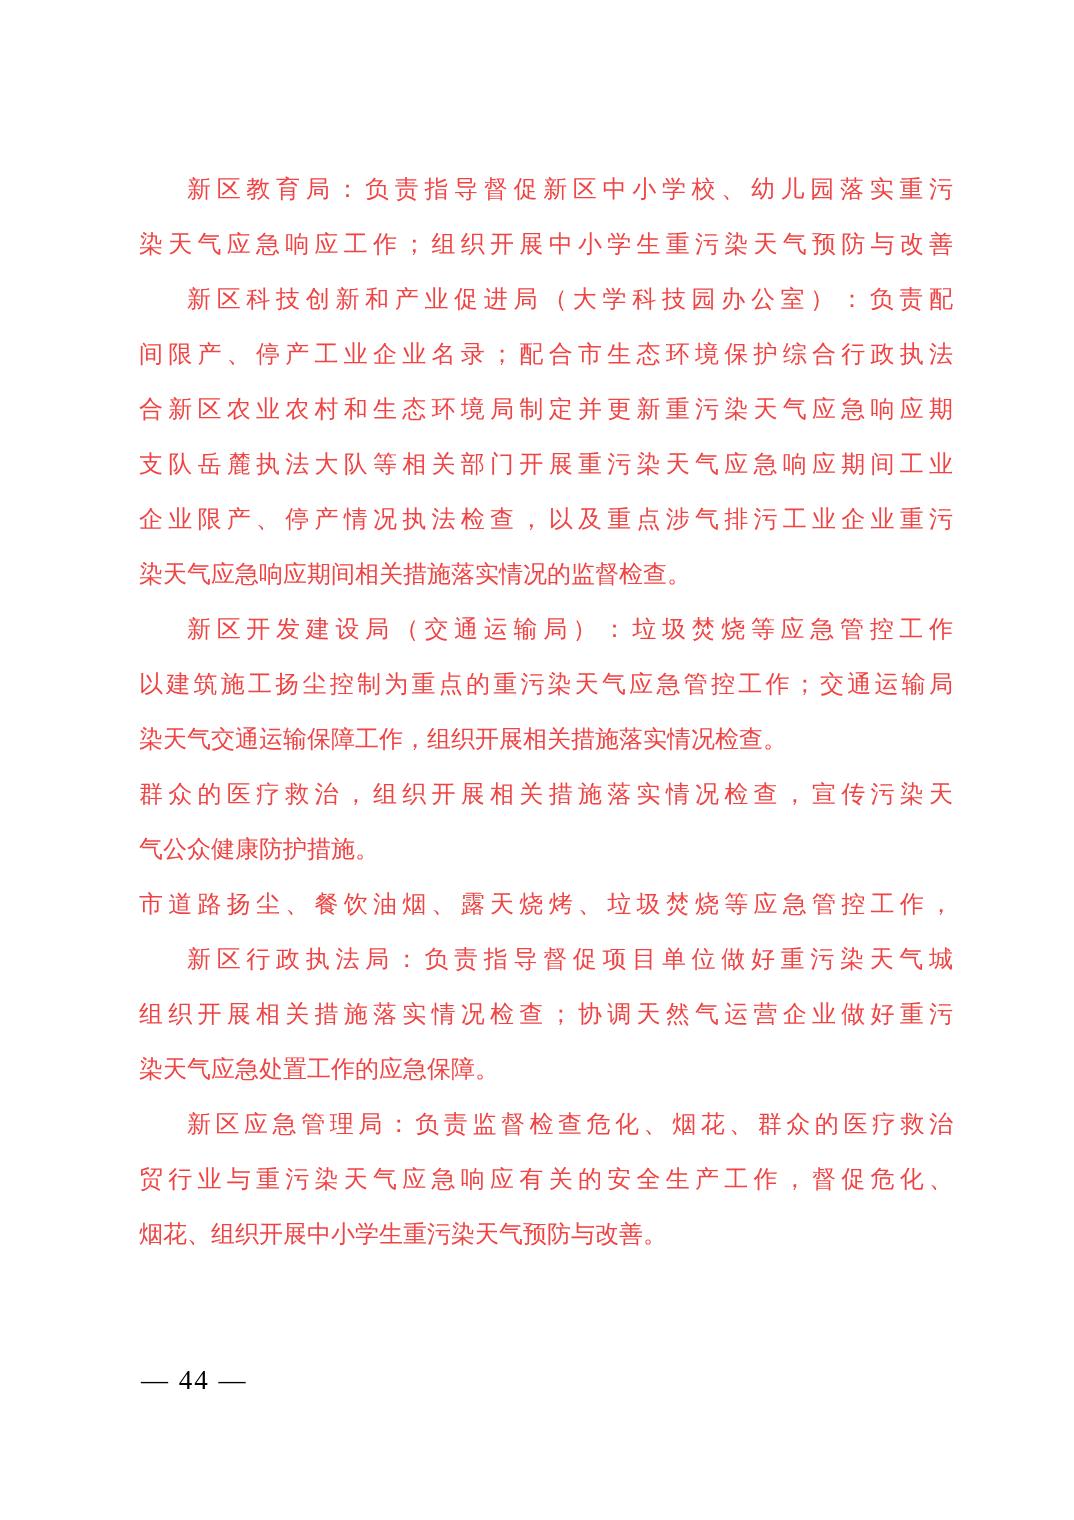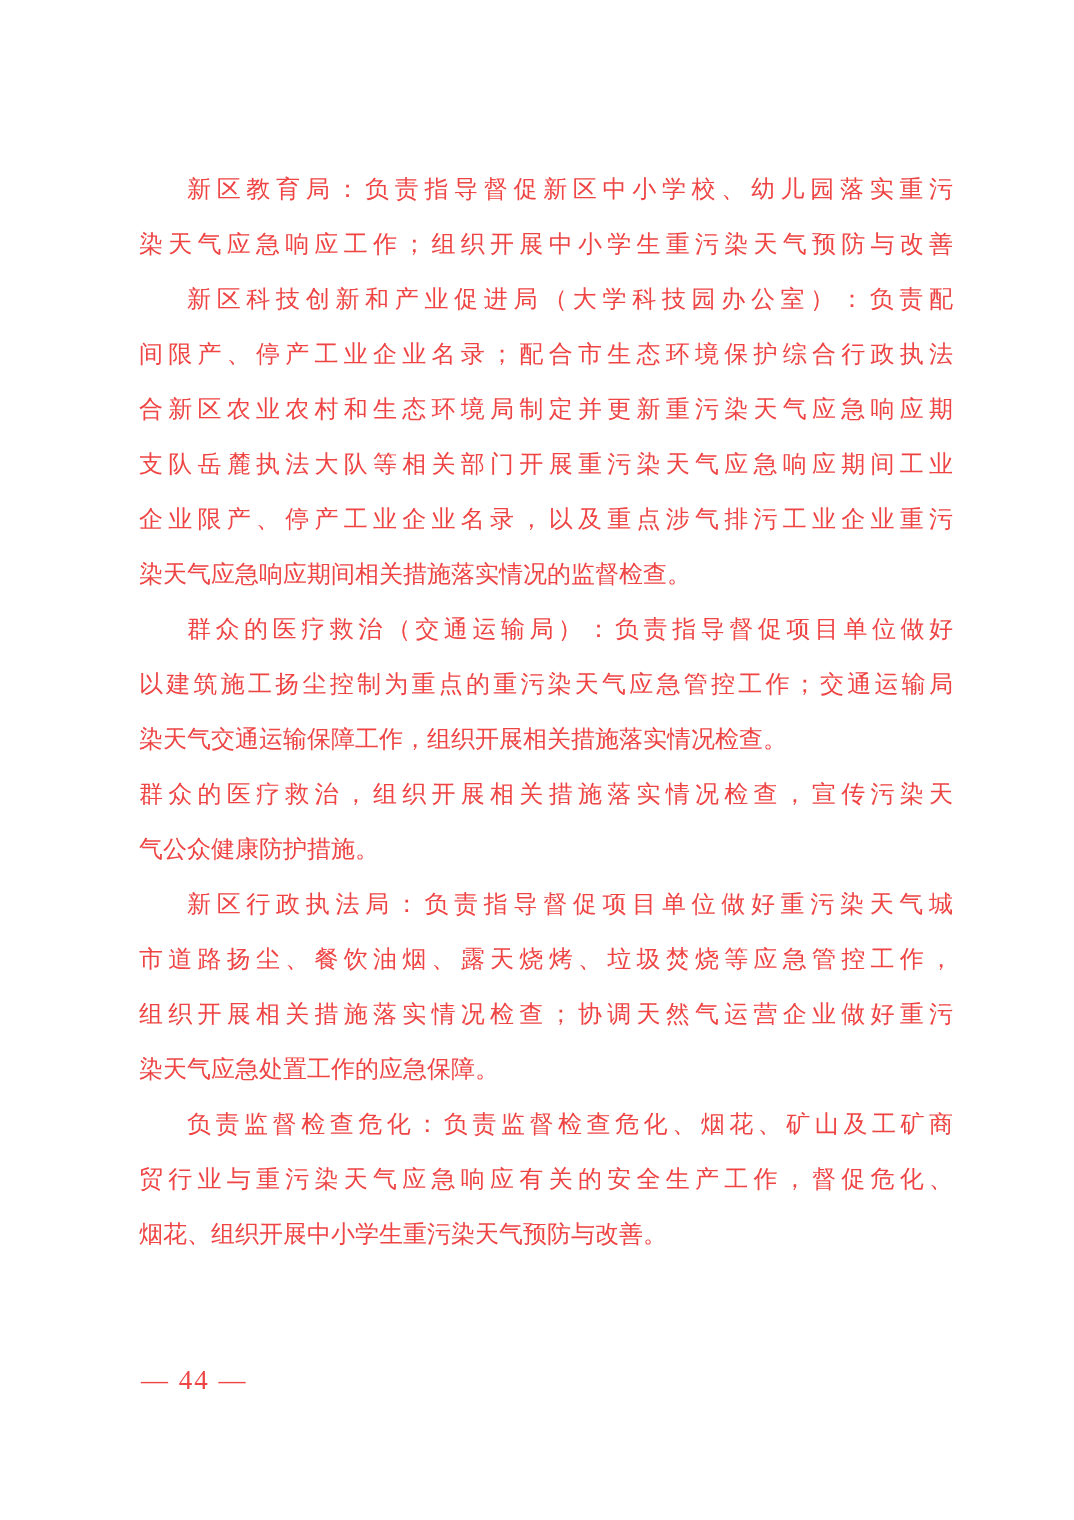--- a/index.html
+++ b/index.html
@@ -39,63 +39,63 @@
   }
   .line.last {
     text-align-last: left;
   }
   .footer {
     position: absolute;
     left: 141px;
     top: 1358px;
     font-size: 27px;
     line-height: 44px;
-    color: #ef4444;
+    color: #000000;
     letter-spacing: 2px;
     white-space: pre;
   }
 </style>
 </head>
 <body>
 
 <div class="doc">
 
   <div class="para">
     <div class="line first">新区教育局：负责指导督促新区中小学校、幼儿园落实重污</div>
     <div class="line">染天气应急响应工作；组织开展中小学生重污染天气预防与改善</div>
   </div>
 
   <div class="para">
     <div class="line first">新区科技创新和产业促进局（大学科技园办公室）：负责配</div>
     <div class="line">间限产、停产工业企业名录；配合市生态环境保护综合行政执法</div>
     <div class="line">合新区农业农村和生态环境局制定并更新重污染天气应急响应期</div>
     <div class="line">支队岳麓执法大队等相关部门开展重污染天气应急响应期间工业</div>
-    <div class="line">企业限产、停产工业企业名录，以及重点涉气排污工业企业重污</div>
+    <div class="line">企业限产、停产情况执法检查，以及重点涉气排污工业企业重污</div>
     <div class="line last">染天气应急响应期间相关措施落实情况的监督检查。</div>
   </div>
 
   <div class="para">
-    <div class="line first">群众的医疗救治（交通运输局）：负责指导督促项目单位做好</div>
+    <div class="line first">新区开发建设局（交通运输局）：垃圾焚烧等应急管控工作</div>
     <div class="line">以建筑施工扬尘控制为重点的重污染天气应急管控工作；交通运输局</div>
     <div class="line last">染天气交通运输保障工作，组织开展相关措施落实情况检查。</div>
   </div>
 
   <div class="para">
     <div class="line">群众的医疗救治，组织开展相关措施落实情况检查，宣传污染天</div>
     <div class="line last">气公众健康防护措施。</div>
   </div>
 
   <div class="para">
+    <div class="line">市道路扬尘、餐饮油烟、露天烧烤、垃圾焚烧等应急管控工作，</div>
     <div class="line first">新区行政执法局：负责指导督促项目单位做好重污染天气城</div>
-    <div class="line">市道路扬尘、餐饮油烟、露天烧烤、垃圾焚烧等应急管控工作，</div>
     <div class="line">组织开展相关措施落实情况检查；协调天然气运营企业做好重污</div>
     <div class="line last">染天气应急处置工作的应急保障。</div>
   </div>
 
   <div class="para">
-    <div class="line first">负责监督检查危化：负责监督检查危化、烟花、矿山及工矿商</div>
+    <div class="line first">新区应急管理局：负责监督检查危化、烟花、群众的医疗救治</div>
     <div class="line">贸行业与重污染天气应急响应有关的安全生产工作，督促危化、</div>
     <div class="line last">烟花、组织开展中小学生重污染天气预防与改善。</div>
   </div>
 
 </div>
 
 <div class="footer">— 44 —</div>
 
 </body></html>

